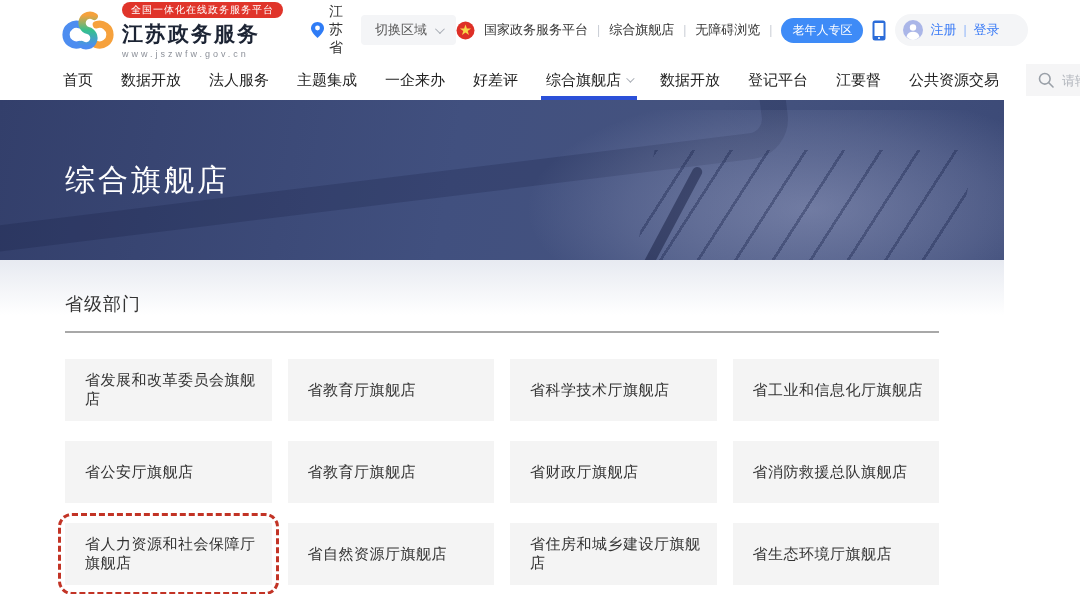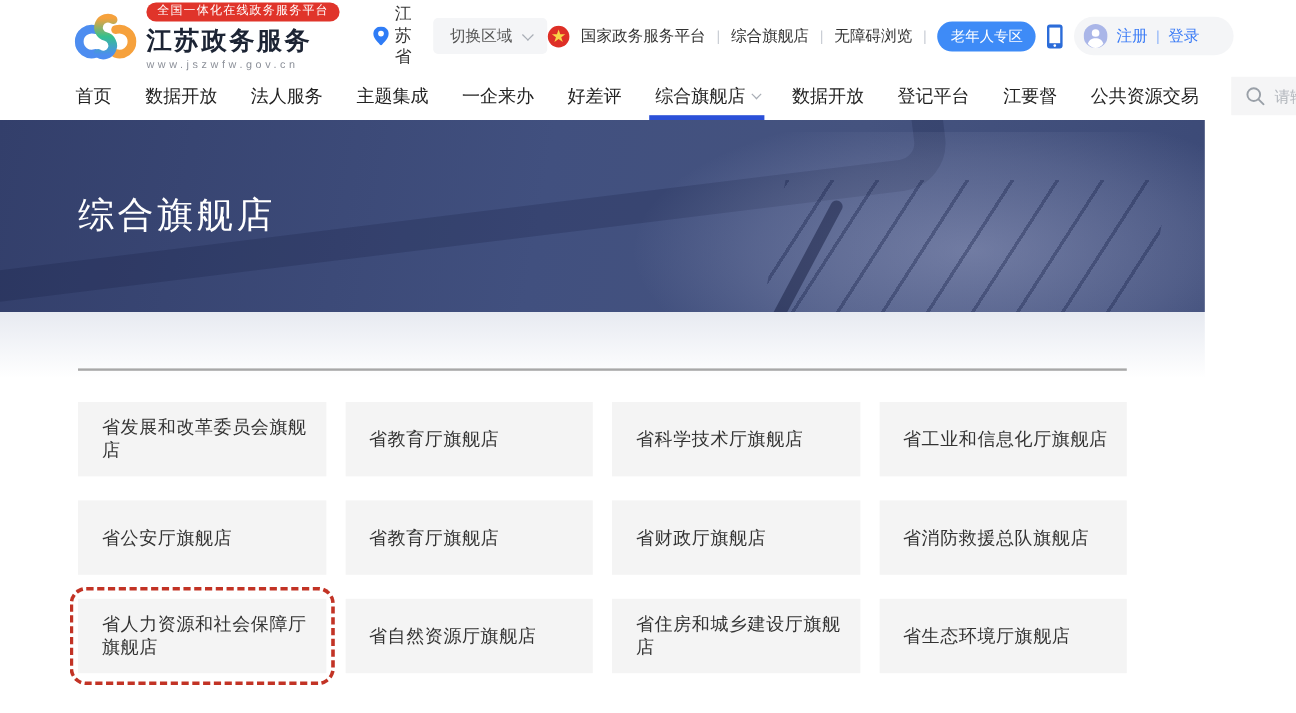--- a/index.html
+++ b/index.html
@@ -167,20 +167,21 @@
 
   <section class="banner">
     <div class="deco-frame"></div>
     <div class="deco-hand"></div>
     <div class="deco-pen"></div>
     <div class="deco-lines"></div>
     <h1>综合旗舰店</h1>
   </section>
 
   <main class="below">
+    <h2 class="section-title">省级部门</h2>
     <div class="rule"></div>
     <div class="grid">
       <div class="card">省发展和改革委员会旗舰店</div>
       <div class="card">省教育厅旗舰店</div>
       <div class="card">省科学技术厅旗舰店</div>
       <div class="card">省工业和信息化厅旗舰店</div>
       <div class="card">省公安厅旗舰店</div>
       <div class="card">省教育厅旗舰店</div>
       <div class="card">省财政厅旗舰店</div>
       <div class="card">省消防救援总队旗舰店</div>

